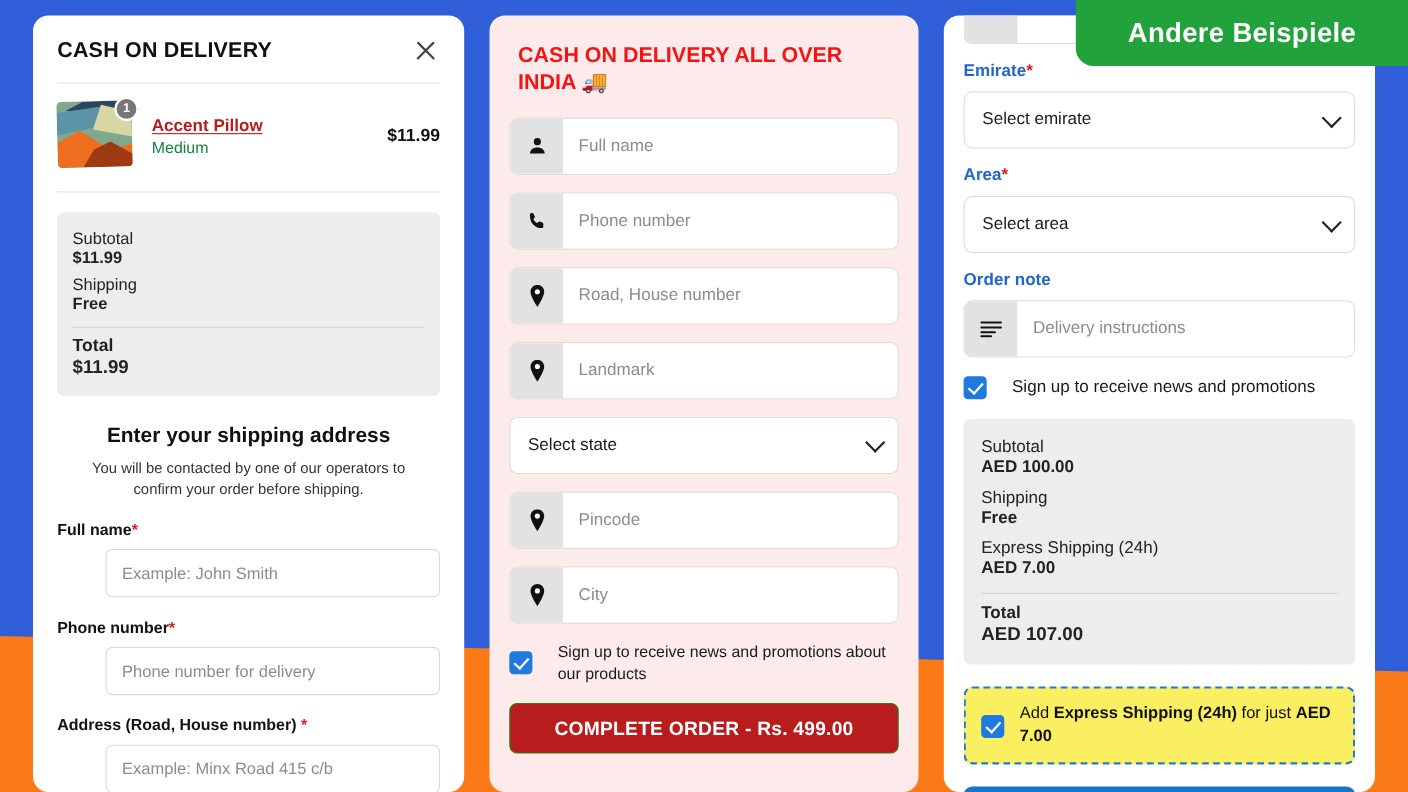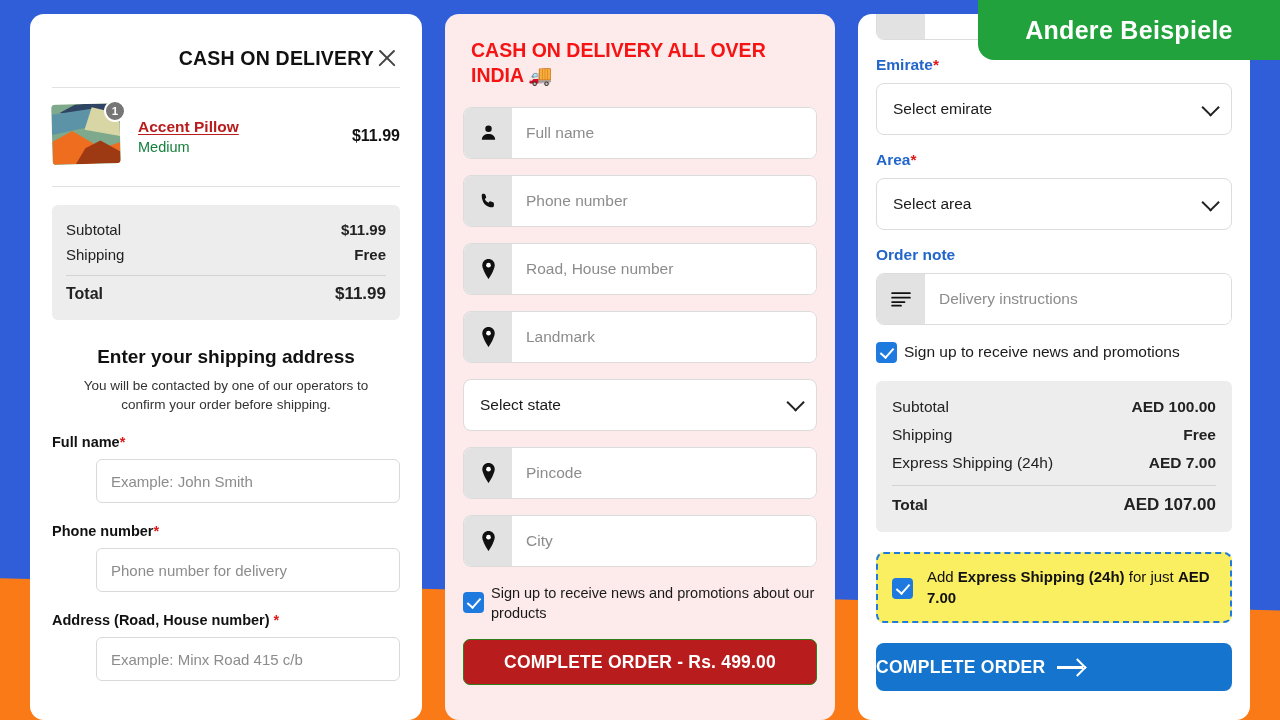--- a/index.html
+++ b/index.html
@@ -28,23 +28,22 @@
     border-radius: 14px;
     overflow: hidden;
   }
 
   
   #panel1 {
     left: 30px; top: 14px; width: 392px; height: 706px;
     padding: 0 22px;
   }
   #panel1 .p1-head {
-    display: flex; align-items: center; justify-content: flex-end;
+    display: flex; align-items: center; justify-content: space-between;
     padding: 19px 0 16px 0;
-    margin-top: 12px;
   }
   #panel1 .p1-title {
     font-size: 19.5px; font-weight: bold; letter-spacing: .2px; color: #111;
   }
   .close-x {
     width: 26px; height: 26px; position: relative; cursor: pointer;
     flex: 0 0 auto;
   }
   .close-x::before, .close-x::after {
     content: ""; position: absolute; left: 2px; top: 12px;
@@ -92,21 +91,21 @@
   }
   .li-variant { font-size: 14.5px; color: #15803d; margin-top: 3px; }
   .li-price { font-size: 16px; font-weight: bold; color: #111; }
 
   .totals {
     background: #ededed; border-radius: 6px;
     padding: 12px 14px 12px 14px; margin-top: 18px;
   }
   .tot-row {
     display: flex; justify-content: space-between; align-items: baseline;
-    font-size: 15px; color: #222; padding: 4px 0;
+    font-size: 15px; color: #222; padding: 4px 0; flex-direction: column;
   }
   .tot-row .v { font-weight: bold; }
   .tot-sep { height: 1px; background: #d3d3d3; margin: 8px 0 4px 0; }
   .tot-row.grand { font-size: 16px; }
   .tot-row.grand .k { font-weight: bold; }
   .tot-row.grand .v { font-size: 17px; }
 
   .sec-title {
     text-align: center; font-size: 19px; font-weight: bold; color: #111;
     margin-top: 26px;
@@ -154,21 +153,21 @@
   .selbox {
     height: 52px; border: 1px solid #dcdcdc; border-radius: 8px;
     background: #fff; margin-bottom: 16px;
     display: flex; align-items: center; justify-content: space-between;
     padding: 0 16px 0 16px; font-size: 15.5px; color: #1a1a1a;
   }
   .chev {
     width: 13px; height: 13px; border-right: 2.2px solid #222;
     border-bottom: 2.2px solid #222; transform: rotate(45deg) translateY(-3px);
   }
-  .cbrow { display: flex; align-items: flex-start; gap: 7px; margin-top: 4px; }
+  .cbrow { display: flex; align-items: flex-start; gap: 23px; margin-top: 4px; }
   .cbox {
     width: 21px; height: 21px; flex: 0 0 21px; border-radius: 4px;
     background: #1f7ae0; position: relative; margin-top: 9px;
   }
   .cbox::after {
     content: ""; position: absolute; left: 6.5px; top: 3px;
     width: 6px; height: 11px; border-right: 2.6px solid #fff;
     border-bottom: 2.6px solid #fff; transform: rotate(42deg);
   }
   .cblabel { font-size: 14.5px; color: #1a1a1a; line-height: 1.4; }

